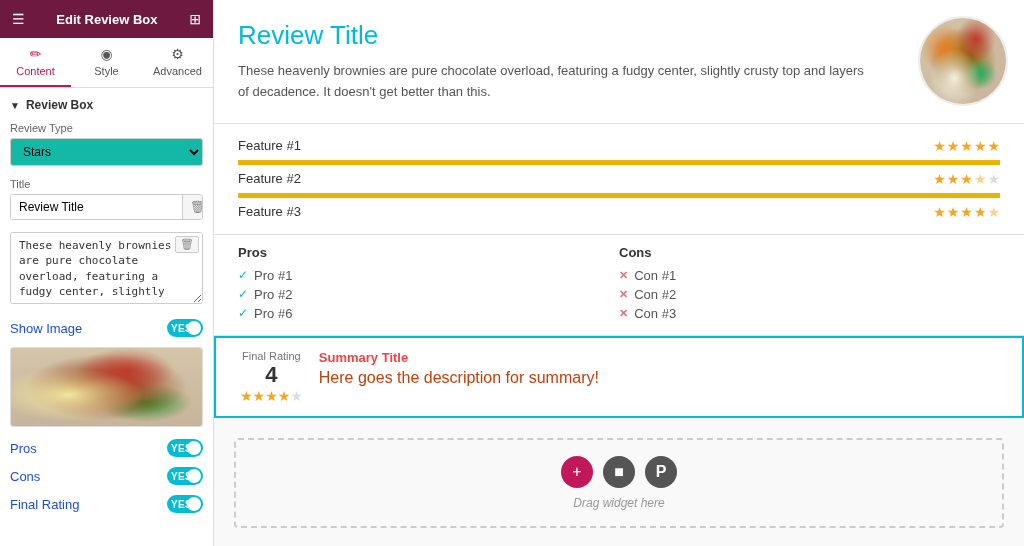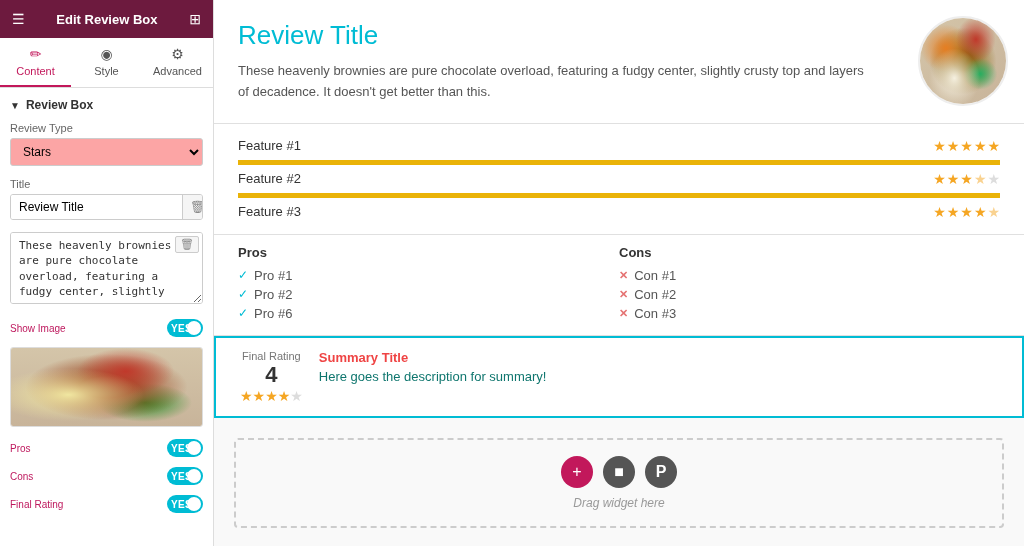--- a/index.html
+++ b/index.html
@@ -18,32 +18,32 @@
     .tab-icon { font-size: 14px; }
 
     .panel-body { flex: 1; overflow-y: auto; padding: 10px; }
     .section-header { display: flex; align-items: center; gap: 6px; font-weight: 600; font-size: 12px; color: #333; margin-bottom: 10px; cursor: pointer; }
     .section-header .arrow { font-size: 10px; }
 
     .field-group { margin-bottom: 12px; }
     .field-label { font-size: 11px; color: #666; margin-bottom: 4px; }
 
     .field-row { display: flex; align-items: center; gap: 6px; }
-    .field-row select { flex: 1; padding: 5px 8px; border: 1px solid #ccc; border-radius: 3px; font-size: 12px; background: #fca5a5; }
+    .field-row select { flex: 1; padding: 5px 8px; border: 1px solid #ccc; border-radius: 3px; font-size: 12px; background: #14b8a6; }
 
     .input-with-icon { display: flex; align-items: center; border: 1px solid #ccc; border-radius: 3px; overflow: hidden; }
     .input-with-icon input { flex: 1; padding: 5px 8px; border: none; outline: none; font-size: 12px; }
     .input-clear { padding: 5px 7px; background: #f5f5f5; border-left: 1px solid #ccc; color: #888; cursor: pointer; font-size: 12px; }
 
     .textarea-wrap { position: relative; }
     .textarea-wrap textarea { width: 100%; padding: 5px 8px; border: 1px solid #ccc; border-radius: 3px; font-size: 11px; resize: vertical; height: 72px; line-height: 1.4; color: #333; }
     .textarea-clear { position: absolute; top: 4px; right: 4px; background: #f5f5f5; border: 1px solid #ccc; color: #888; cursor: pointer; font-size: 11px; padding: 1px 4px; border-radius: 2px; }
 
     .toggle-row { display: flex; align-items: center; justify-content: space-between; margin-bottom: 10px; }
-    .toggle-label { font-size: 10px; color: #be185d; }
+    .toggle-label { font-size: 13px; color: #1d4ed8; }
     .toggle { width: 36px; height: 18px; background: #00bcd4; border-radius: 9px; position: relative; cursor: pointer; }
     .toggle::after { content: ''; position: absolute; width: 14px; height: 14px; background: #fff; border-radius: 50%; top: 2px; right: 2px; }
 
     .image-preview { width: 100%; height: 80px; border: 1px solid #ddd; border-radius: 3px; overflow: hidden; background: #eee; margin-bottom: 10px; }
 
     
     .food-img { width: 100%; height: 100%; background: 
       radial-gradient(ellipse at 30% 60%, #f0e6a0 0%, transparent 40%),
       radial-gradient(ellipse at 60% 30%, #c0392b 0%, transparent 30%),
       radial-gradient(ellipse at 50% 50%, #a0522d 20%, transparent 60%),
@@ -83,21 +83,21 @@
     .pro-item, .con-item { display: flex; align-items: center; gap: 6px; font-size: 13px; color: #555; margin-bottom: 4px; }
     .pro-check { color: #00bcd4; font-size: 12px; }
     .con-x { color: #e57373; font-size: 11px; font-weight: bold; }
 
     .final-rating-section { display: flex; padding: 12px 24px; background: #fff; border: 2px solid #00bcd4; margin: 0; }
     .rating-number-area { display: flex; flex-direction: column; align-items: center; justify-content: center; margin-right: 16px; }
     .rating-number { font-size: 24px; font-weight: bold; color: #333; }
     .rating-stars-row { display: flex; }
     .summary-area { flex: 1; }
     .summary-title { font-size: 13px; font-weight: 600; color: #ef4444; margin-bottom: 4px; }
-    .summary-desc { font-size: 13px; color: #0f766e; }
+    .summary-desc { font-size: 16px; color: #c2410c; }
 
     .drag-area { margin: 20px; border: 2px dashed #ccc; border-radius: 4px; display: flex; flex-direction: column; align-items: center; justify-content: center; height: 90px; background: #f9f9f9; }
     .drag-buttons { display: flex; gap: 10px; margin-bottom: 8px; }
     .drag-btn { width: 32px; height: 32px; border-radius: 50%; display: flex; align-items: center; justify-content: center; font-size: 16px; color: #fff; cursor: pointer; }
     .drag-btn.plus { background: #c2185b; }
     .drag-btn.square { background: #555; }
     .drag-btn.p-btn { background: #555; }
     .drag-text { font-size: 12px; color: #999; font-style: italic; }
 
     

